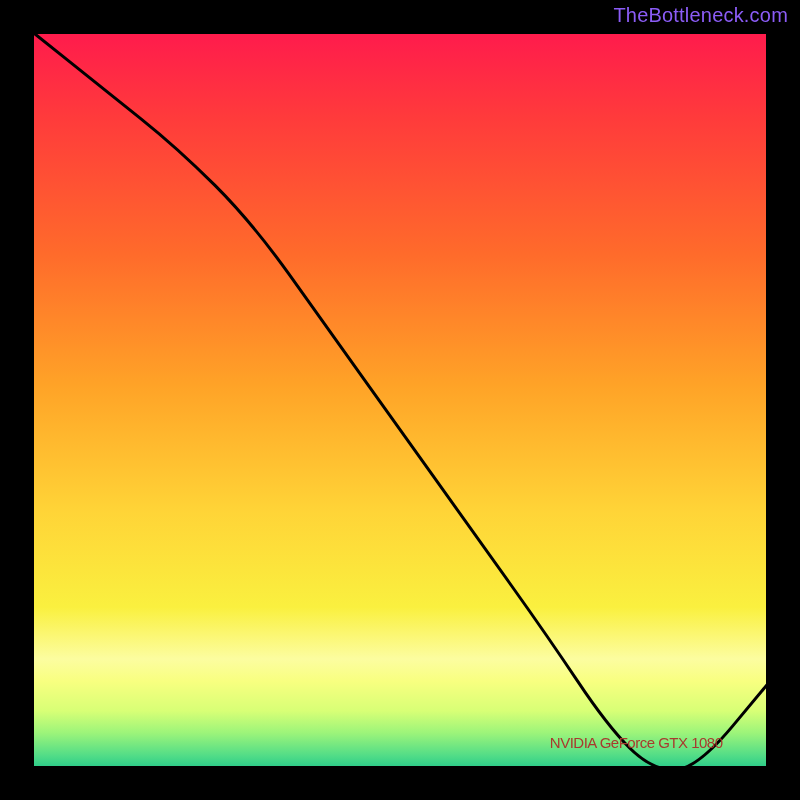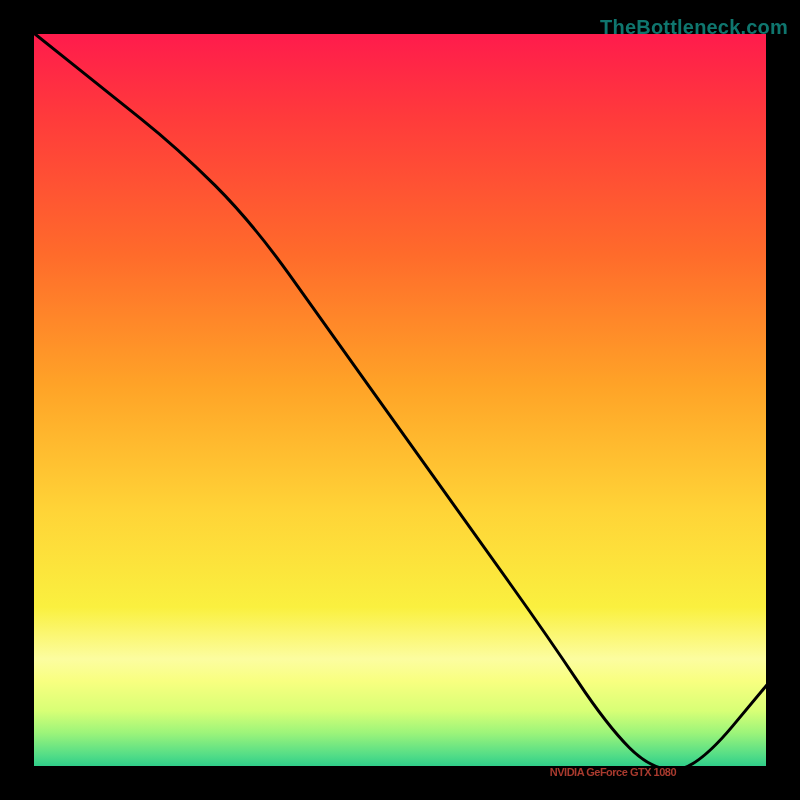--- a/index.html
+++ b/index.html
@@ -14,26 +14,25 @@
   .frame {
     position: relative;
     width: 800px;
     height: 800px;
     background: #000;
   }
   .watermark {
     position: absolute;
     top: 4px;
     right: 12px;
-    color: #0f766e;
+    color: #8b5cf6;
     font-size: 20px;
-    font-weight: bold;
+    font-weight: normal;
     letter-spacing: 0.2px;
     z-index: 10;
-    margin-top: 12px;
   }
   .plot {
     position: absolute;
     left: 30px;
     top: 30px;
     width: 740px;
     height: 740px;
     background: linear-gradient(
       to bottom,
       #ff1a4d 0%,
@@ -66,26 +65,25 @@
     position: absolute;
     left: 30px;
     top: 30px;
     width: 740px;
     height: 740px;
     z-index: 4;
   }
   .annotation {
     position: absolute;
     color: #a83a2e;
-    font-size: 11px;
-    font-weight: bold;
+    font-size: 15px;
+    font-weight: normal;
     letter-spacing: -0.5px;
     white-space: nowrap;
     z-index: 6;
-    margin-top: 32px;
   }
 </style>
 </head>
 <body>
 
 <div class="frame">
 
   <div class="watermark">TheBottleneck.com</div>
 
   <div class="plot"></div>

